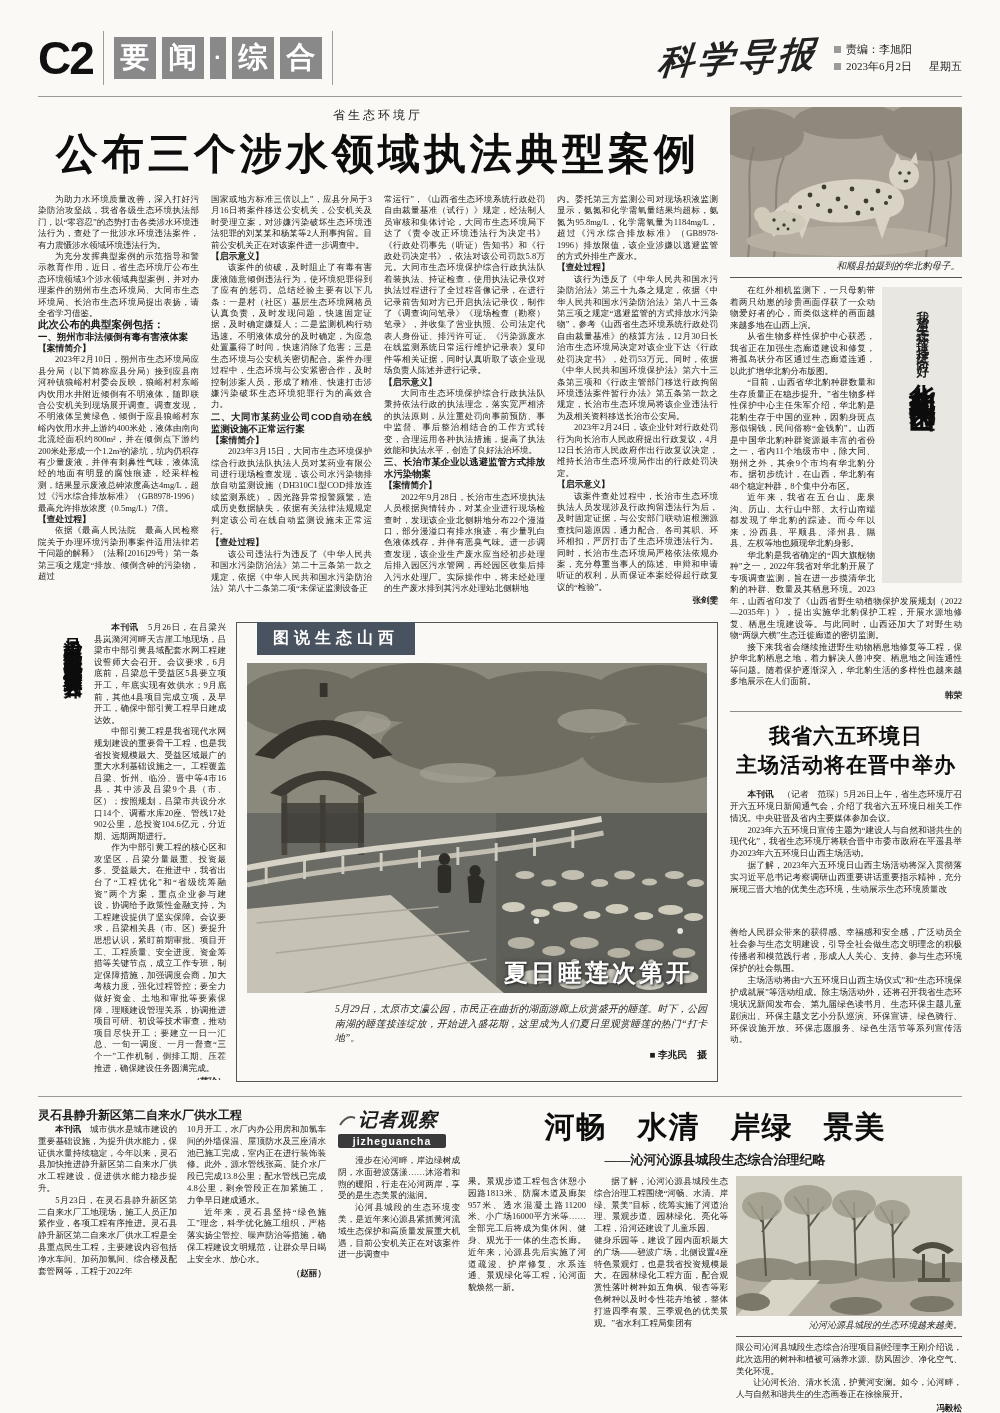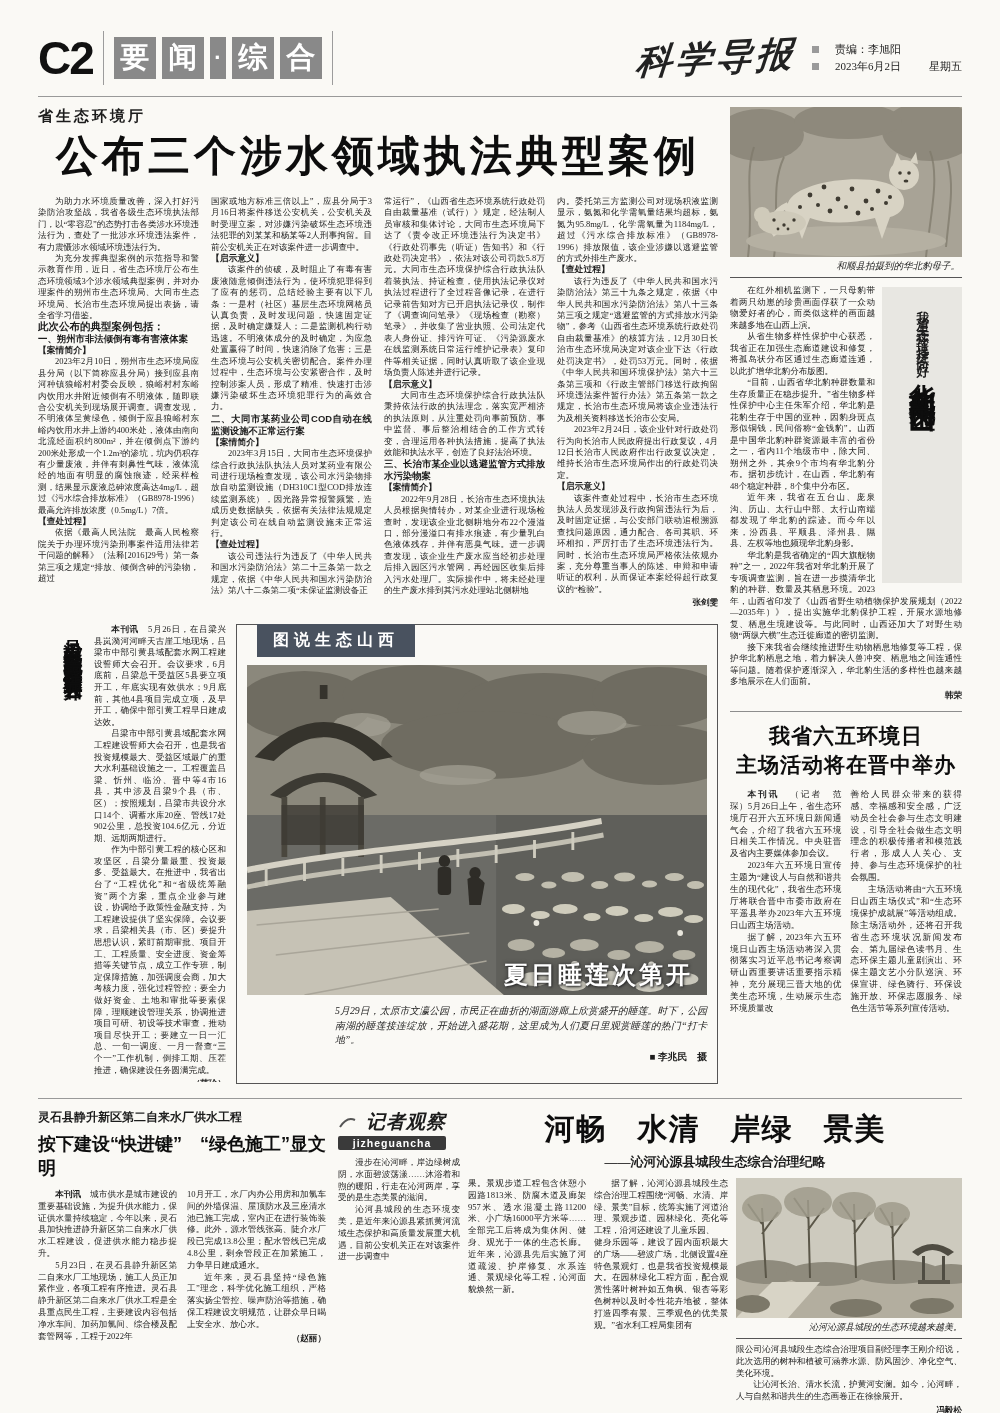--- a/index.html
+++ b/index.html
@@ -13,32 +13,32 @@
   .c2{font-family:"Liberation Sans","DejaVu Sans",sans-serif;font-size:46px;font-weight:700;letter-spacing:-2px;color:#111;}
   .hdr-vline{width:1px;height:54px;background:#9c9c9c;}
   .sec-blocks{display:flex;gap:6px;align-items:center;}
   .sec-block{display:flex;align-items:center;justify-content:center;width:42px;height:42px;background:#898989;
              color:#fff;font-family:"Liberation Sans","DejaVu Sans",sans-serif;font-size:29px;font-weight:700;}
   .sec-dot{width:16px;font-size:22px;}
   .hdr-right{display:flex;align-items:center;gap:16px;}
   .masthead{font-size:36px;font-weight:700;font-style:italic;letter-spacing:4px;
             transform:rotate(-3deg) skewX(-8deg);color:#222;}
   .pubinfo{font-size:11px;line-height:17px;color:#222;}
-  .publine{display:flex;align-items:center;gap:16px;}
+  .publine{display:flex;align-items:center;gap:5px;}
   .sq{display:inline-block;width:7px;height:7px;background:#9a9a9a;}
   .wk{margin-left:12px;}
   .hdr-rule{border-top:1px solid #999;margin:6px 0 10px;}
 
   
   .top-grid{display:flex;gap:12px;}
   .left-zone{width:680px;flex:none;}
   .rail{width:232px;flex:none;}
 
   
-  .kicker{font-size:15px;font-weight:700;letter-spacing:3px;}
+  .kicker{text-align:center;font-size:12px;font-weight:400;letter-spacing:3px;}
   .lead-headline{text-align:center;font-family:"Liberation Sans","DejaVu Sans",sans-serif;
                  font-size:42px;font-weight:700;letter-spacing:4px;margin:2px 0 12px;color:#0d0d0d;}
   .lead-cols{display:flex;gap:12px;height:414px;overflow:hidden;}
   .col{width:161px;flex:none;font-size:8.5px;line-height:11.4px;text-align:justify;overflow:hidden;}
   .col p,.bodytext p{margin:0;}
   .para{text-indent:2em;}
   .label{font-weight:700;font-family:"Liberation Sans","DejaVu Sans",sans-serif;font-size:8.8px;}
   .case-title{font-weight:700;font-family:"Liberation Sans","DejaVu Sans",sans-serif;
               font-size:9.4px;line-height:12px;margin:4px 0 2px;}
   .case-lead{font-weight:700;font-family:"Liberation Sans","DejaVu Sans",sans-serif;
@@ -71,37 +71,37 @@
   .leo-article{margin-top:7px;font-size:8.6px;line-height:11.5px;text-align:justify;}
   .leo-panel{float:right;width:80px;height:296px;background:#e8e7e2;margin:2px 0 5px 7px;
              box-sizing:border-box;padding:14px 6px 6px;display:flex;justify-content:center;}
   .leo-vert{writing-mode:vertical-rl;}
   .leo-eyebrow{font-family:"Liberation Sans","DejaVu Sans",sans-serif;font-size:12.5px;font-weight:700;
                letter-spacing:6px;margin-left:8px;}
   .leo-title{font-family:"Liberation Sans","DejaVu Sans",sans-serif;font-size:26px;font-weight:700;letter-spacing:3px;color:#0d0d0d;}
   .rail-rule{border-top:1px solid #8d8d8d;margin:10px 0 9px;}
   .envday-headline{font-family:"Liberation Sans","DejaVu Sans",sans-serif;font-size:21px;font-weight:700;
                    line-height:1.4;text-align:center;letter-spacing:1px;color:#0d0d0d;}
-  .envday-cols{display:flex;gap:9px;margin-top:9px;height:268px;overflow:hidden;}
+  .envday-cols{display:flex;gap:9px;margin-top:9px;height:268px;overflow:hidden;flex-direction:column;}
   .ecol{flex:1;font-size:8.7px;line-height:11.9px;text-align:justify;}
 
   
   .bottom-band{border-top:1px solid #999;margin-top:14px;padding-top:10px;display:flex;gap:12px;
                height:338px;overflow:hidden;}
   .lingshi{width:288px;flex:none;}
   .ls-kicker{font-family:"Liberation Sans","DejaVu Sans",sans-serif;font-size:12px;font-weight:700;}
   .ls-headline{font-family:"Liberation Sans","DejaVu Sans",sans-serif;font-size:18px;font-weight:700;
                margin:6px 0 9px;color:#0d0d0d;}
   .ls-cols{display:flex;gap:10px;height:252px;overflow:hidden;}
   .lscol{flex:1;font-size:8.6px;line-height:11.8px;text-align:justify;}
 
   .hechang{flex:1;display:flex;gap:8px;}
   .hc-left{width:122px;flex:none;}
   .obs-logo{margin-bottom:7px;}
-  .obs-top{display:flex;align-items:center;gap:10px;font-family:"Liberation Sans","DejaVu Sans",sans-serif;
+  .obs-top{display:flex;align-items:center;gap:2px;font-family:"Liberation Sans","DejaVu Sans",sans-serif;
            font-size:19px;font-weight:700;font-style:italic;letter-spacing:1px;}
   .obs-bar{background:#3a3a3a;color:#fff;font-family:"Liberation Sans","DejaVu Sans",sans-serif;
            font-size:10.5px;font-weight:700;letter-spacing:1px;text-align:center;width:108px;
            padding:1px 0;border-radius:2px;margin-top:1px;}
   .hc-colA{font-size:8.6px;line-height:11.8px;text-align:justify;height:258px;overflow:hidden;}
   .hc-right{flex:1;display:flex;flex-direction:column;}
   .hc-headline{font-family:"Liberation Sans","DejaVu Sans",sans-serif;font-size:30px;font-weight:700;
                letter-spacing:1px;text-align:center;color:#0d0d0d;}
   .hc-subhead{text-align:center;font-size:13px;font-weight:700;margin:3px 0 7px;}
   .hc-body{display:flex;gap:8px;flex:1;overflow:hidden;}
@@ -196,21 +196,21 @@
           </div>
         </div>
       </div>
 
       <div class="mid-band">
 
         <div class="luliang">
           <div class="ll-title">吕梁市中部引黄县域配套水网工程建设誓师大会召开</div>
           <div class="ll-body bodytext">
             <p class="para"><b class="lead-in">本刊讯</b>　<span>5月26日，在吕梁兴县岚漪河河畔天古崖工地现场，吕梁市中部引黄县域配套水网工程建设誓师大会召开。会议要求，6月底前，吕梁总干受益区5县要立项开工，年底实现有效供水；9月底前，其他4县项目完成立项，及早开工，确保中部引黄工程早日建成达效。</span></p>
-            <p class="para">吕梁市中部引黄县域配套水网工程建设誓师大会召开，也是我省投资规模最大、受益区域最广的重大水利基础设施之一。工程覆盖吕梁、忻州、临汾、晋中等4市16县，其中涉及吕梁9个县（市、区）；按照规划，吕梁市共设分水口14个、调蓄水库20座、管线17处902公里，总投资104.6亿元，分近期、远期两期进行。</p>
+            <p class="para">中部引黄工程是我省现代水网规划建设的重要骨干工程，也是我省投资规模最大、受益区域最广的重大水利基础设施之一。工程覆盖吕梁、忻州、临汾、晋中等4市16县，其中涉及吕梁9个县（市、区）；按照规划，吕梁市共设分水口14个、调蓄水库20座、管线17处902公里，总投资104.6亿元，分近期、远期两期进行。</p>
             <p class="para">作为中部引黄工程的核心区和攻坚区，吕梁分量最重、投资最多、受益最大。在推进中，我省出台了“工程优化”和“省级统筹融资”两个方案，重点企业参与建设，协调给予政策性金融支持，为工程建设提供了坚实保障。会议要求，吕梁相关县（市、区）要提升思想认识，紧盯前期审批、项目开工、工程质量、安全进度、资金筹措等关键节点，成立工作专班，制定保障措施，加强调度会商，加大考核力度，强化过程管控；要全力做好资金、土地和审批等要素保障，理顺建设管理关系，协调推进项目可研、初设等技术审查，推动项目尽快开工；要建立一日一汇总、一旬一调度、一月一督查“三个一”工作机制，倒排工期、压茬推进，确保建设任务圆满完成。</p>
             <span class="byline">（范珍）</span>
           </div>
         </div>
 
         <div class="tushuo">
           <div class="tushuo-tab">图说生态山西</div>
           <div class="tushuo-photo">
             <svg viewBox="0 0 480 330" preserveAspectRatio="none">
               <rect width="480" height="330" fill="#9a978d"></rect>
@@ -406,21 +406,20 @@
           </div>
         </div>
       </div>
     </div>
   </div>
 
   <div class="bottom-band">
 
     <div class="lingshi">
       <div class="ls-kicker">灵石县静升新区第二自来水厂供水工程</div>
-      <div class="ls-headline">按下建设“快进键”　“绿色施工”显文明</div>
       <div class="ls-cols">
         <div class="lscol bodytext">
           <p class="para"><b class="lead-in">本刊讯</b>　<span>城市供水是城市建设的重要基础设施，为提升供水能力，保证供水量持续稳定，今年以来，灵石县加快推进静升新区第二自来水厂供水工程建设，促进供水能力稳步提升。</span></p>
           <p class="para">5月23日，在灵石县静升新区第二自来水厂工地现场，施工人员正加紧作业，各项工程有序推进。灵石县静升新区第二自来水厂供水工程是全县重点民生工程，主要建设内容包括净水车间、加药加氯间、综合楼及配套管网等，工程于2022年</p>
         </div>
         <div class="lscol bodytext">
           <p>10月开工，水厂内办公用房和加氯车间的外墙保温、屋顶防水及三座清水池已施工完成，室内正在进行装饰装修。此外，源水管线张高、陡介水厂段已完成13.8公里；配水管线已完成4.8公里，剩余管段正在加紧施工，力争早日建成通水。</p>
           <p class="para">近年来，灵石县坚持“绿色施工”理念，科学优化施工组织，严格落实扬尘管控、噪声防治等措施，确保工程建设文明规范，让群众早日喝上安全水、放心水。</p>
           <span class="byline">（赵丽）</span>
         </div>

